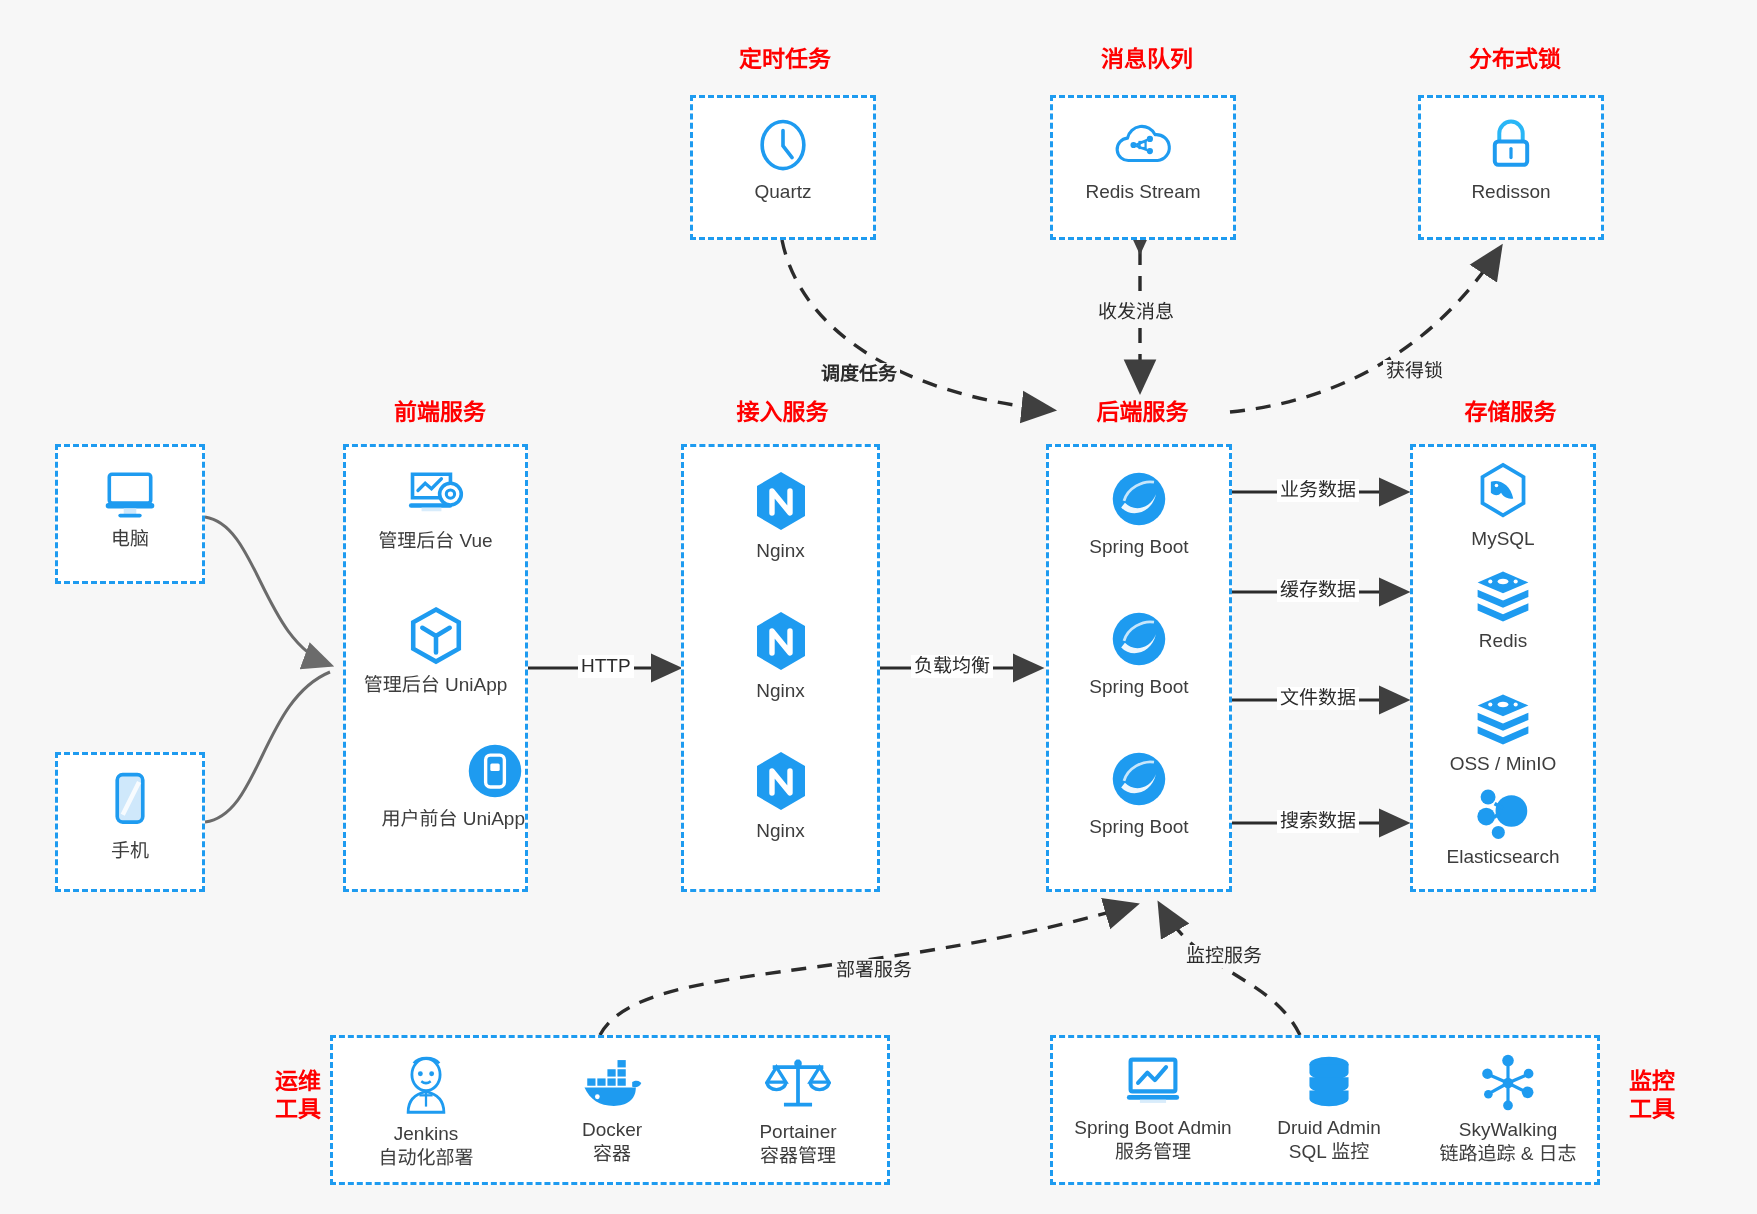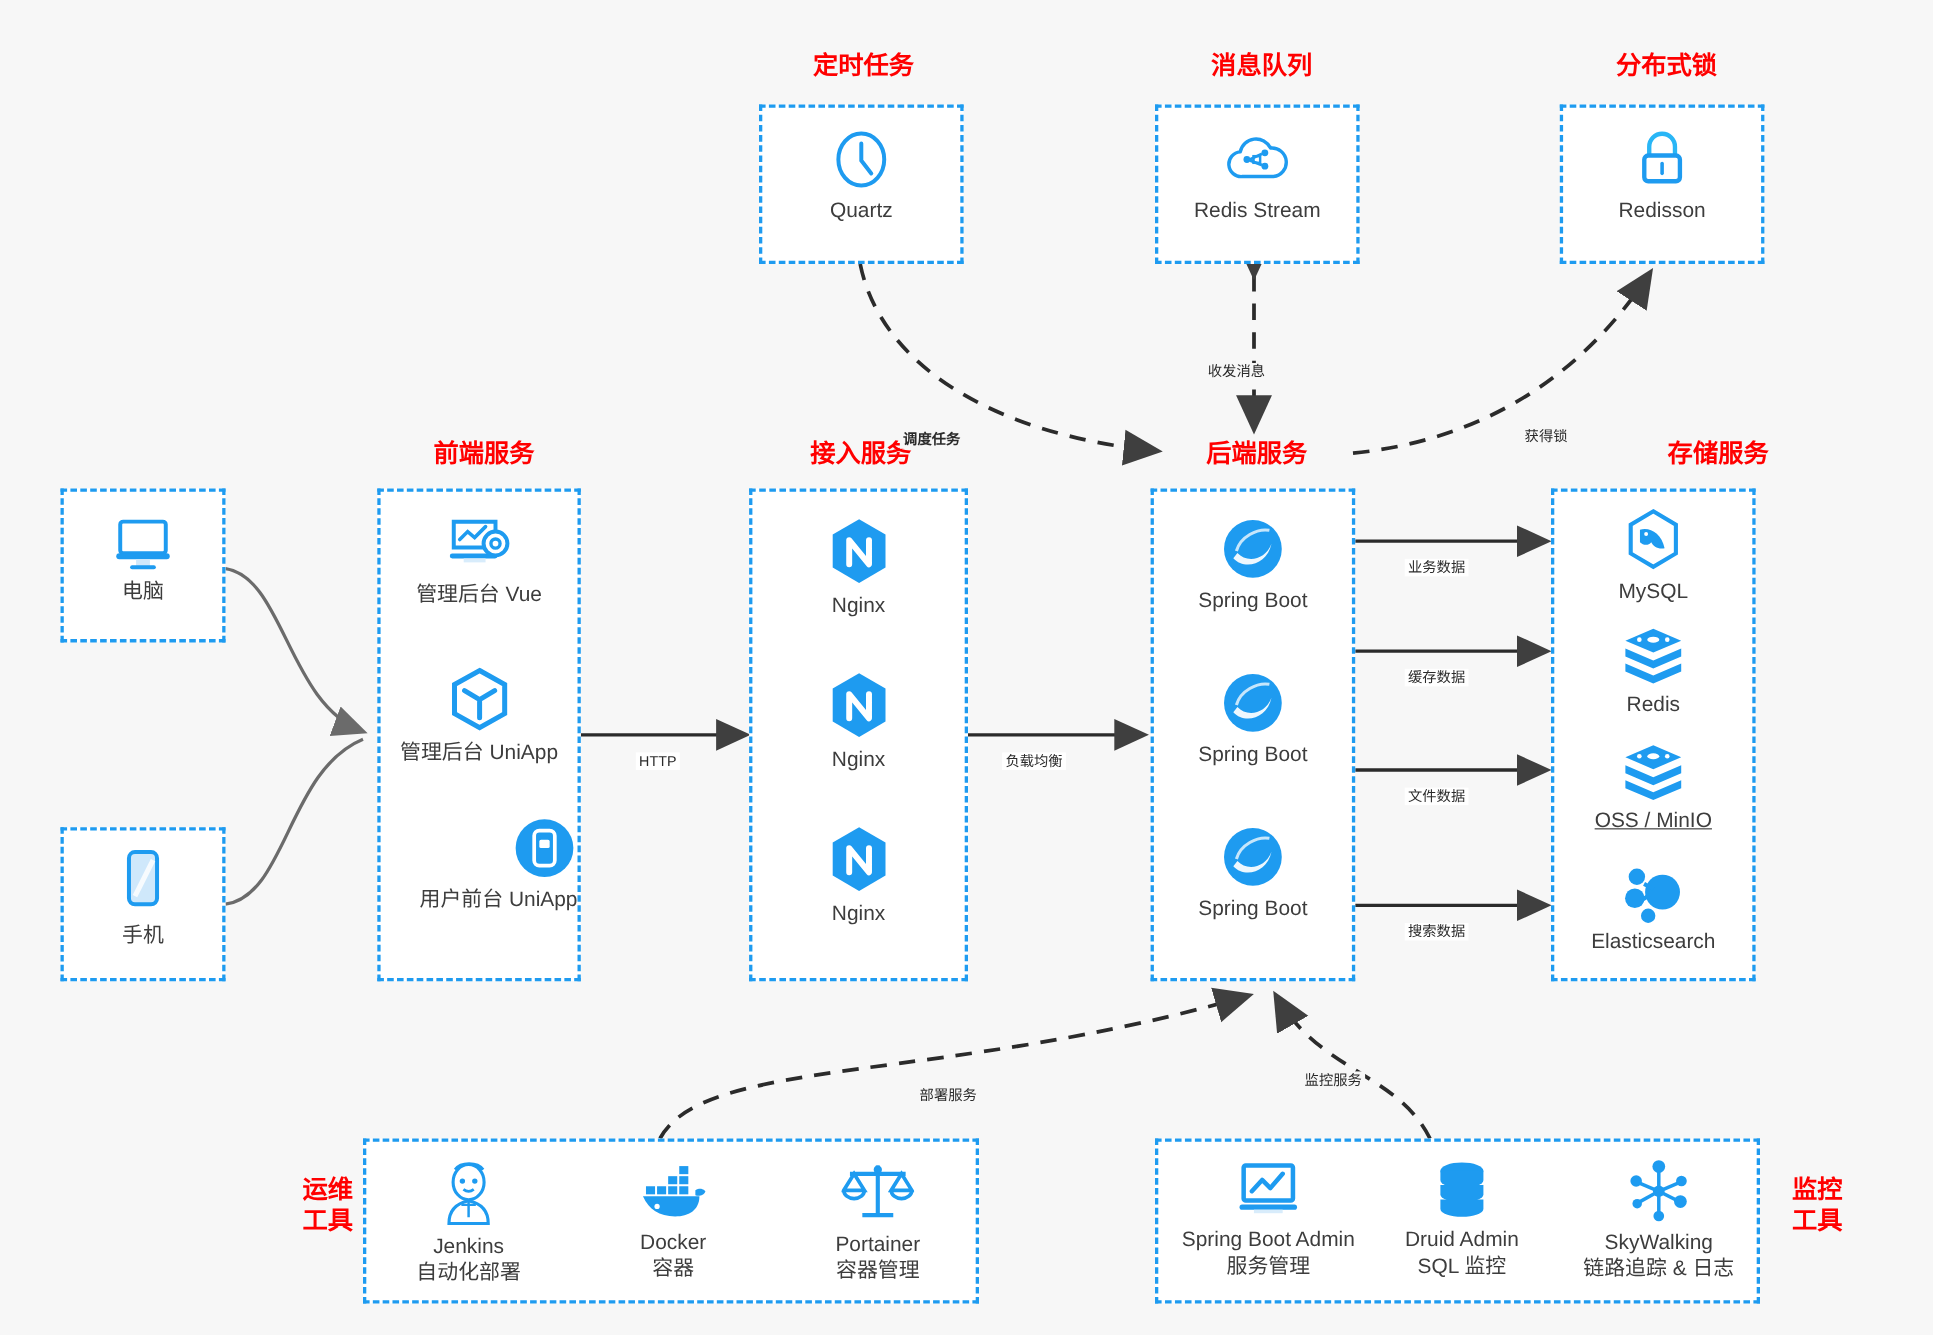--- a/index.html
+++ b/index.html
@@ -75,27 +75,26 @@
     display:block;
     font-size:19px;
     color:#3d3d3d;
     line-height:1.3;
     white-space:nowrap;
   }
 
   
   .elabel{
     position:absolute;
-    font-size:13px;
+    font-size:19px;
     color:#2b2b2b;
     background:#ffffff;
     padding:0 3px;
     white-space:nowrap;
     line-height:1.2;
-    margin-top:29px;
   }
   .elabel.onbg{background:#f7f7f7;}
 </style>
 </head>
 <body>
 
 <div id="stage">
 
   <svg id="wires" viewBox="0 0 1757 1214">
     <defs>
@@ -297,21 +296,21 @@
         <svg width="60" height="60" viewBox="0 0 64 64">
           <circle cx="32" cy="32" r="28" fill="#1e9bf0"></circle>
           <path d="M13 41 C24 53 46 47 50 27 C44 43 26 46 17 36 Z" fill="#ffffff" opacity=".92"></path>
           <path d="M48 14 C36 12 20 20 16 34" fill="none" stroke="#ffffff" stroke-width="3" opacity=".75"></path>
         </svg>
       </span>
       <span class="lbl">Spring Boot</span>
     </div>
   </div>
 
-  <div class="grp-title" style="left:1413px;top:398px;width:195px;text-align:right;">存储服务</div>
+  <div class="grp-title" style="left:1413px;top:398px;width:195px;">存储服务</div>
   <div class="grp" style="left:1410px;top:444px;width:186px;height:448px;">
     <div class="node" style="top:14px;">
       <span class="ico">
         <svg width="56" height="60" viewBox="0 0 60 64">
           <path d="M30 4 L52 17 L52 45 L30 58 L8 45 L8 17 Z" fill="none" stroke="#1e9bf0" stroke-width="4"></path>
           <path d="M17 22 C26 19 38 25 41 40 C34 41 30 38 28 34 C25 38 20 37 17 34 Z" fill="#1e9bf0"></path>
           <circle cx="23" cy="26" r="1.9" fill="#ffffff"></circle>
         </svg>
       </span>
       <span class="lbl">MySQL</span>
@@ -324,21 +323,21 @@
           <path d="M4 22 L32 34 L60 22 L60 30 L32 42 L4 30 Z" fill="#1e9bf0"></path>
           <path d="M4 37 L32 49 L60 37 L60 45 L32 57 L4 45 Z" fill="#1e9bf0"></path>
           <ellipse cx="32" cy="13" rx="6" ry="3" fill="#ffffff"></ellipse>
           <circle cx="18" cy="13" r="2.3" fill="#ffffff"></circle>
           <circle cx="46" cy="13" r="2.3" fill="#ffffff"></circle>
         </svg>
       </span>
       <span class="lbl">Redis</span>
     </div>
 
-    <div class="node" style="top:228px;text-decoration:underline;">
+    <div class="node" style="top:245px;">
       <span class="ico">
         <svg width="58" height="54" viewBox="0 0 64 58">
           <path d="M32 2 L60 14 L32 26 L4 14 Z" fill="#1e9bf0"></path>
           <path d="M4 22 L32 34 L60 22 L60 30 L32 42 L4 30 Z" fill="#1e9bf0"></path>
           <path d="M4 37 L32 49 L60 37 L60 45 L32 57 L4 45 Z" fill="#1e9bf0"></path>
           <ellipse cx="32" cy="13" rx="6" ry="3" fill="#ffffff"></ellipse>
           <circle cx="18" cy="13" r="2.3" fill="#ffffff"></circle>
           <circle cx="46" cy="13" r="2.3" fill="#ffffff"></circle>
         </svg>
       </span>

